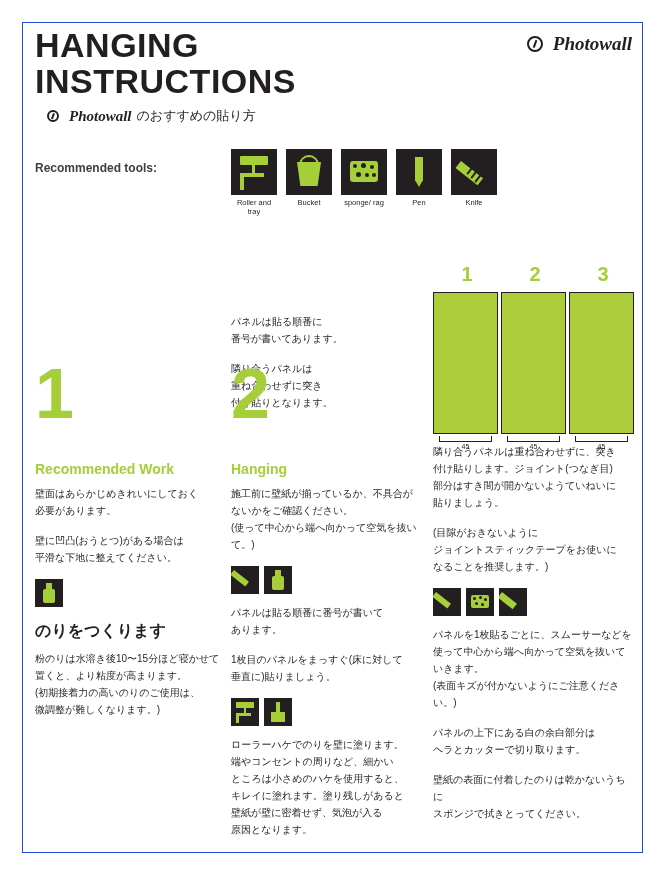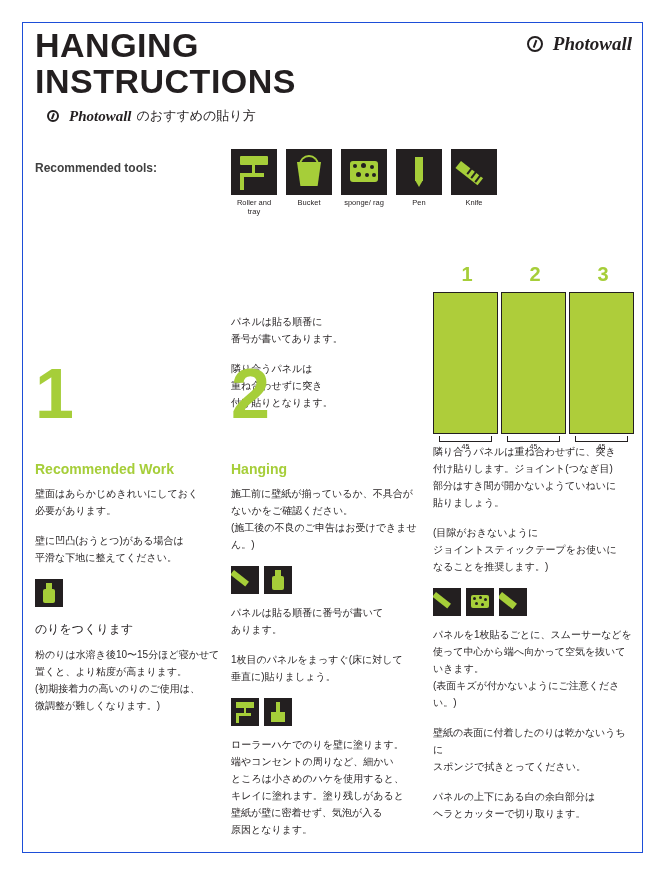--- a/index.html
+++ b/index.html
@@ -143,21 +143,21 @@
     font-size: 14px;
     margin-top: 36px;
     margin-bottom: 8px;
   }
   .jp {
     font-size: 10px;
     line-height: 17px;
     color: #231f20;
     margin-bottom: 13px;
   }
-  .bold-lead { font-weight: normal; font-size: 12px; margin: 14px 0 8px 0; }
+  .bold-lead { font-weight: bold; font-size: 16px; margin: 14px 0 8px 0; }
 
   .mini-icons { display: flex; gap: 5px; margin: 12px 0 10px 0; }
   .mini {
     width: 28px; height: 28px;
     background: #231f20;
     position: relative;
     overflow: hidden;
   }
   .m-knife-body { position:absolute; left:3px; top:4px; width:19px; height:6px; background:#a6ce39; transform: rotate(38deg); transform-origin:left top; }
   .m-bottle { position:absolute; left:11px; top:4px; width:6px; height:6px; background:#a6ce39; }
@@ -358,21 +358,21 @@
 置くと、より粘度が高まります。
 (初期接着力の高いのりのご使用は、
 微調整が難しくなります。)</div>
   </div>
 
   <div class="col2">
     <div class="stepnum">2</div>
     <div class="step-head">Hanging</div>
     <div class="jp" style="white-space:pre-line">施工前に壁紙が揃っているか、不具合が
 ないかをご確認ください。
-(施工後の不良のご申告はお受けできません。)</div>
+(使って中心から端へ向かって空気を抜いて。)</div>
 
     <div class="mini-icons">
       <div class="mini">
         <div class="m-knife-body"></div>
       </div>
       <div class="mini">
         <div class="m-bottle"></div>
         <div class="m-bottle-b"></div>
       </div>
     </div>
@@ -427,19 +427,19 @@
       </div>
       <div class="mini">
         <div class="m-knife-body" style="height:7px;"></div>
       </div>
     </div>
 
     <div class="jp" style="white-space:pre-line">パネルを1枚貼るごとに、スムーサーなどを
 使って中心から端へ向かって空気を抜いて
 いきます。
 (表面キズが付かないようにご注意ください。)</div>
+    <div class="jp" style="white-space:pre-line">パネルの上下にある白の余白部分は
+ヘラとカッターで切り取ります。</div>
     <div class="jp" style="white-space:pre-line">壁紙の表面に付着したのりは乾かないうちに
 スポンジで拭きとってください。</div>
-    <div class="jp" style="white-space:pre-line">パネルの上下にある白の余白部分は
-ヘラとカッターで切り取ります。</div>
   </div>
 
 </div>
 
 </body></html>

